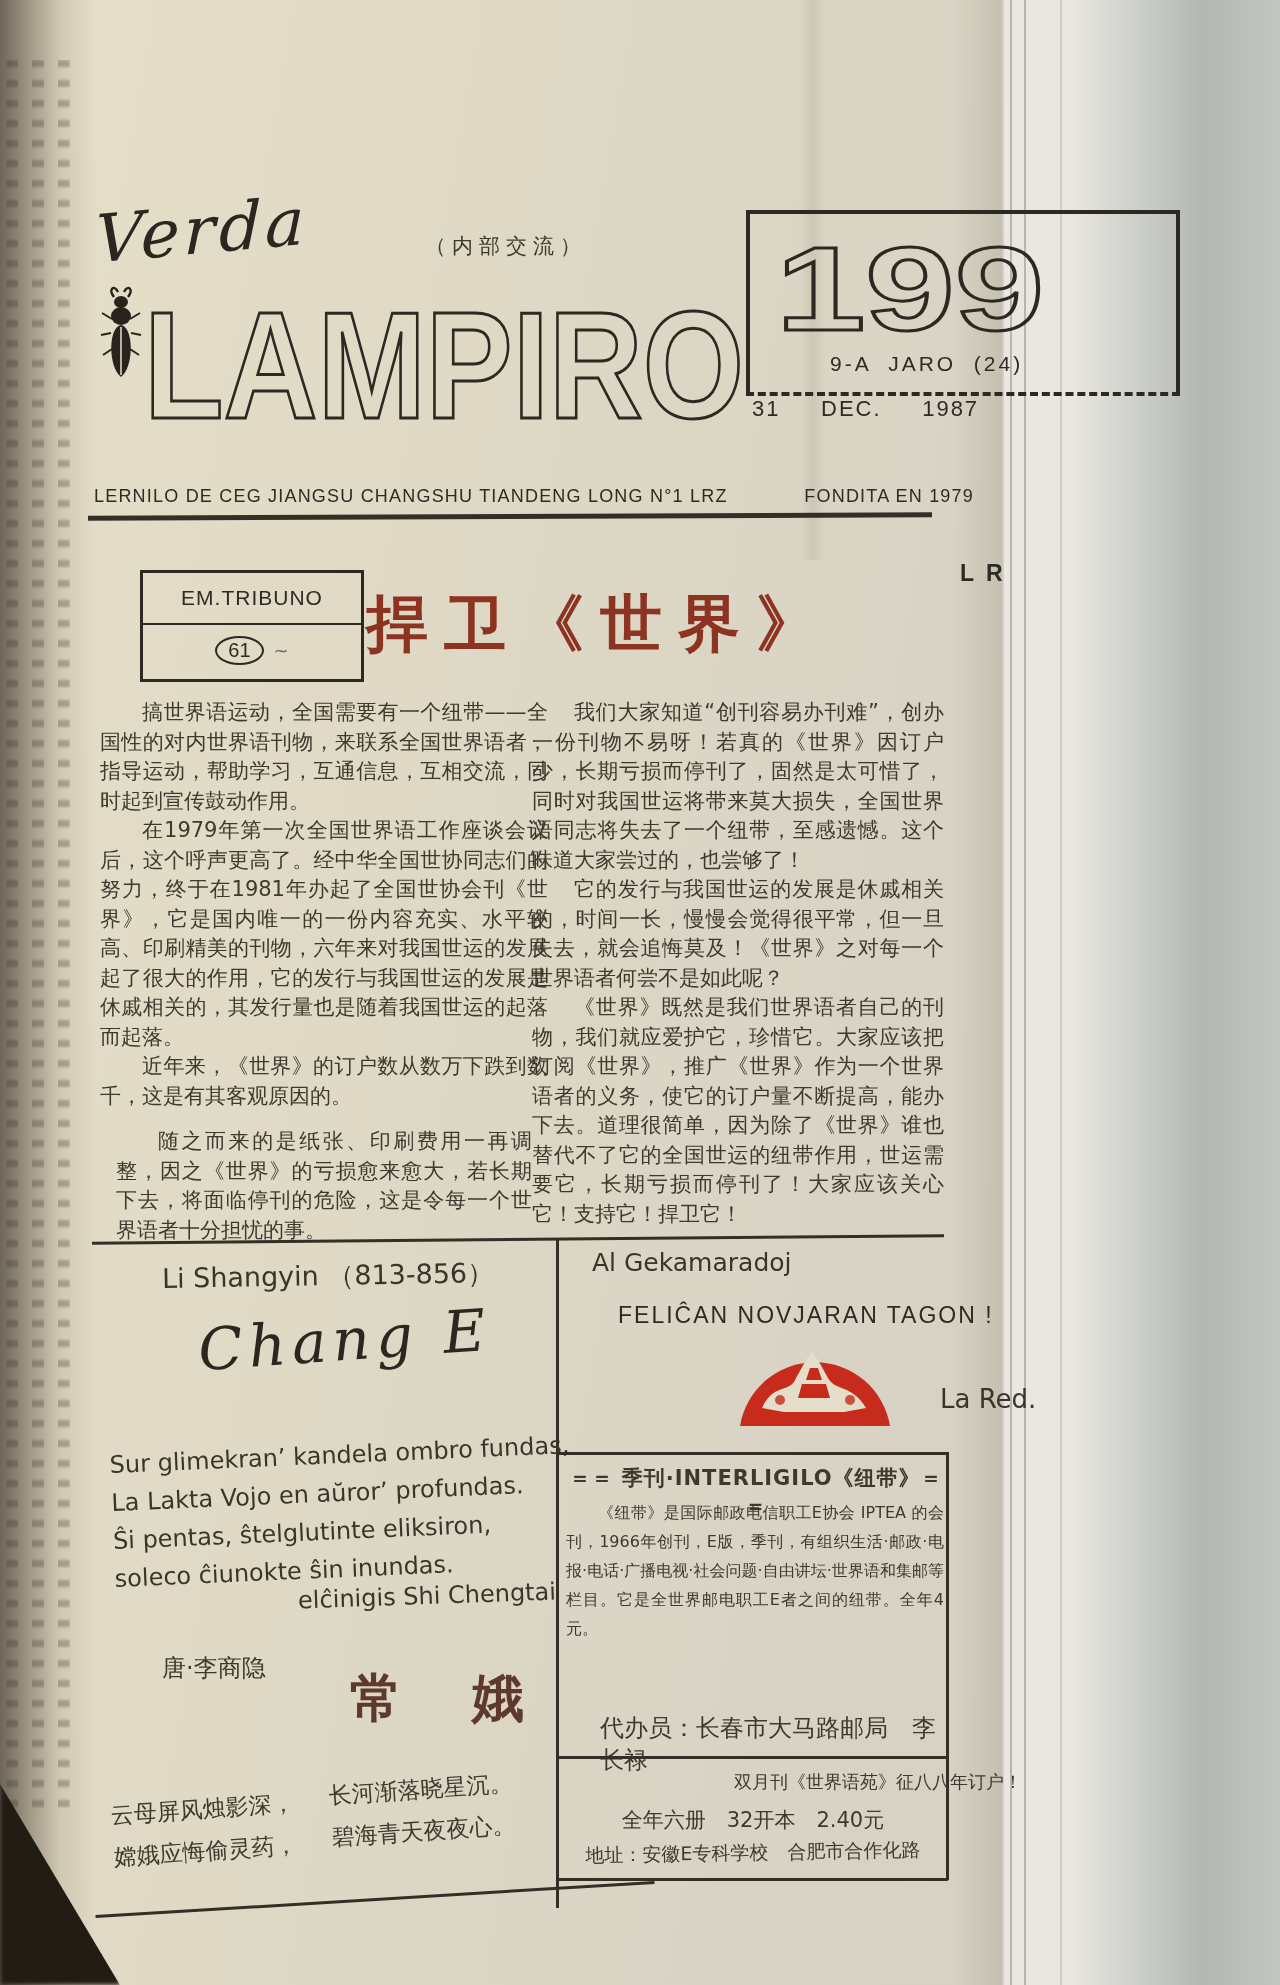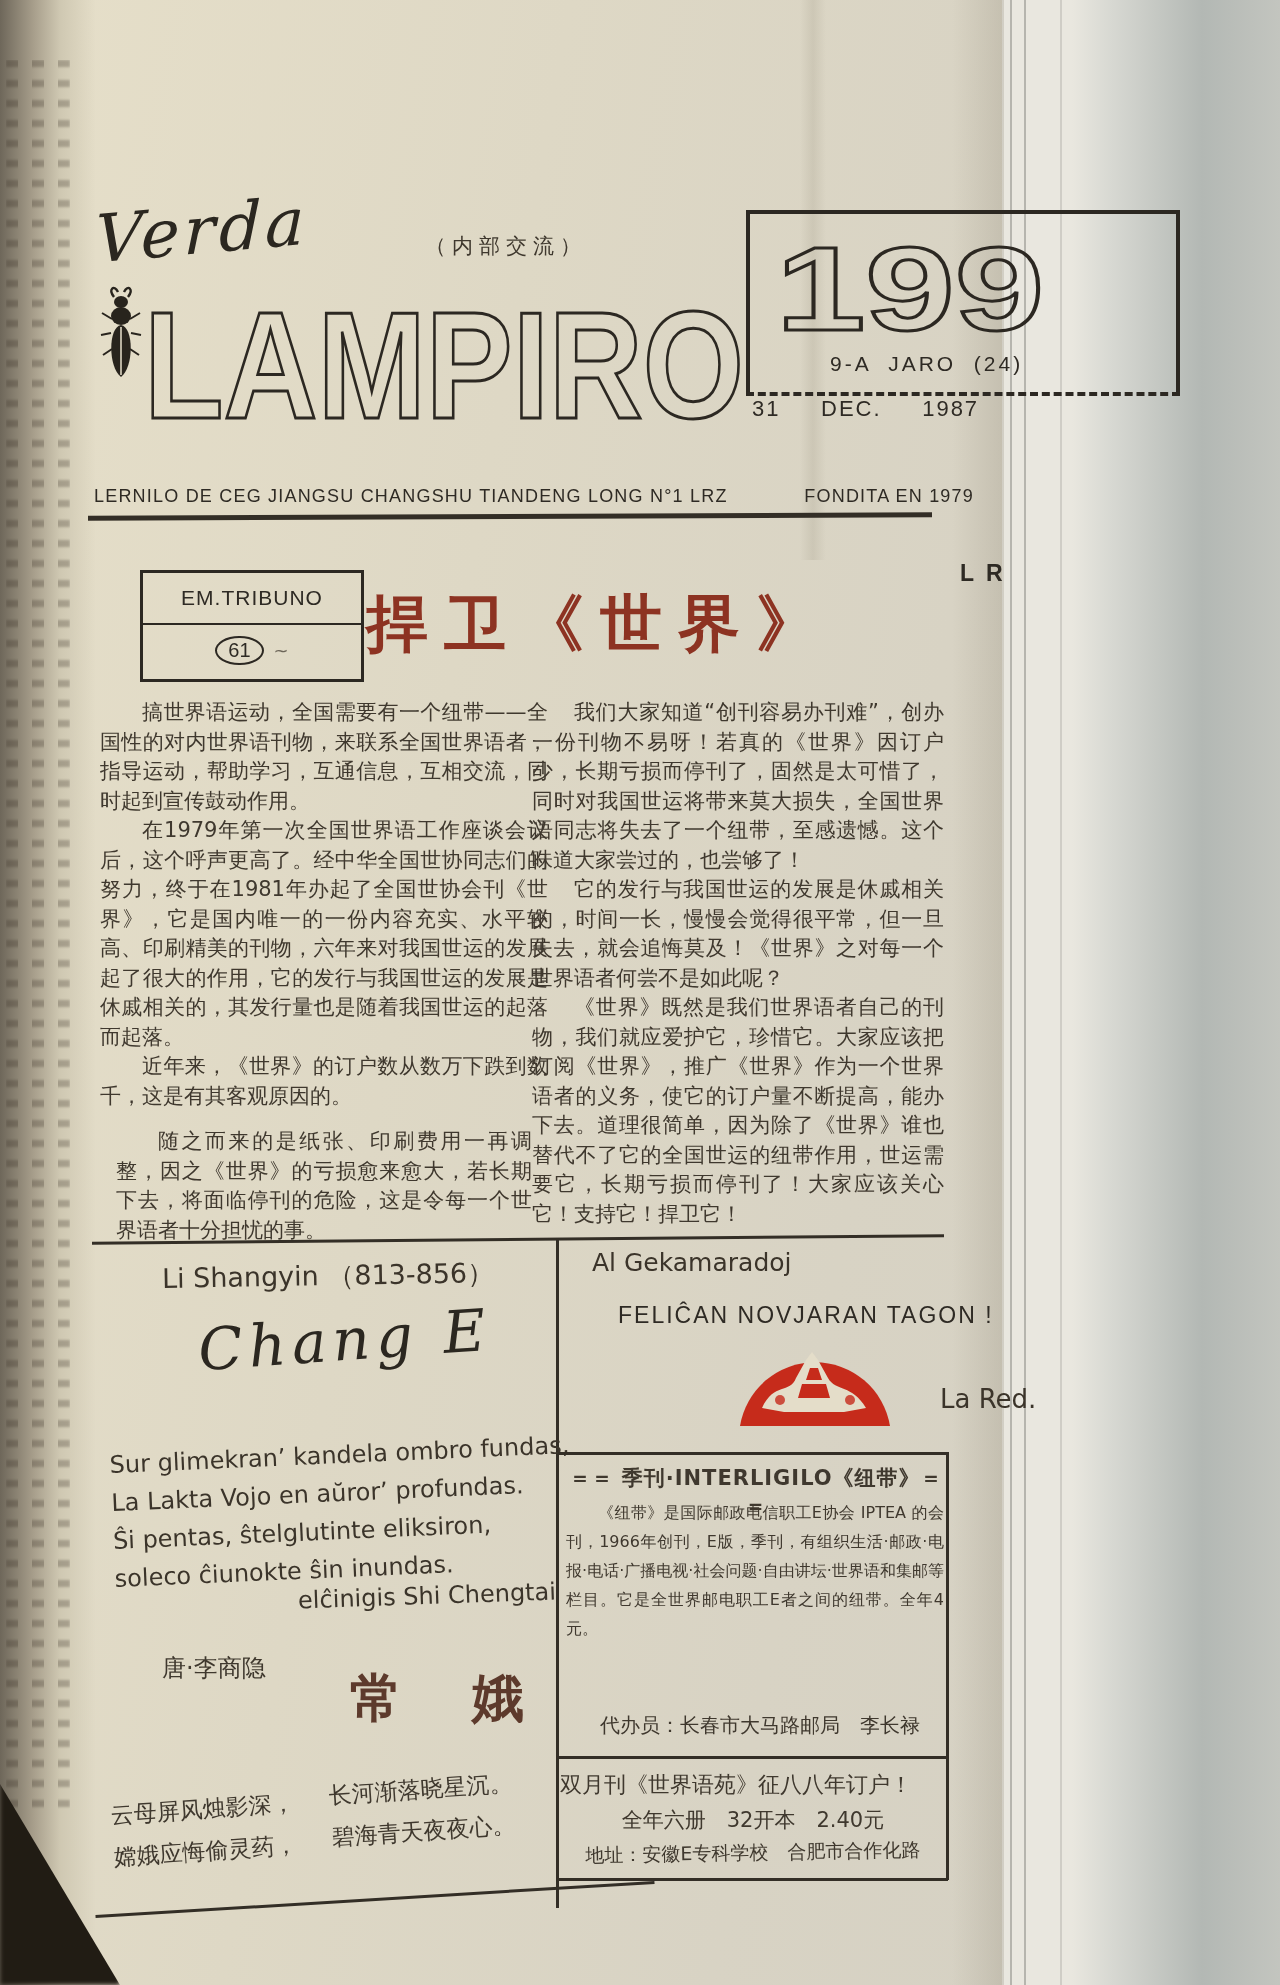--- a/index.html
+++ b/index.html
@@ -163,23 +163,23 @@
 
   <div class="abs hand" style="left:894px;top:1384px;font-size:26px;margin-left:46px;">La Red.</div>
 
   <div class="abs rule" style="left:558px;top:1452px;width:390px;height:2.5px;"></div>
   <div class="abs rule" style="left:946px;top:1452px;width:2.5px;height:428px;"></div>
 
   <div class="abs cjk" style="left:566px;top:1464px;width:380px;font-size:21px;font-weight:bold;text-align:center;letter-spacing:1px;">＝＝ 季刊·INTERLIGILO《纽带》＝＝</div>
 
   <div class="abs cjk jp" style="left:566px;top:1498px;width:378px;font-size:16px;line-height:29px;text-align:justify;text-indent:2em;">《纽带》是国际邮政电信职工E协会 IPTEA 的会刊，1966年创刊，E版，季刊，有组织生活·邮政·电报·电话·广播电视·社会问题·自由讲坛·世界语和集邮等栏目。它是全世界邮电职工E者之间的纽带。全年4元。</div>
 
-  <div class="abs cjk" style="left:600px;top:1712px;width:344px;font-size:20px;">代办员：长春市大马路邮局　李长禄</div>
+  <div class="abs cjk" style="left:600px;top:1712px;width:344px;font-size:24px;">代办员：长春市大马路邮局　李长禄</div>
 
   <div class="abs rule" style="left:558px;top:1756px;width:390px;height:2.5px;"></div>
 
-  <div class="abs cjk" style="left:560px;top:1770px;width:462px;text-align:left;font-size:22px;">双月刊《世界语苑》征八八年订户！</div>
+  <div class="abs cjk" style="left:560px;top:1770px;width:462px;text-align:right;font-size:18px;">双月刊《世界语苑》征八八年订户！</div>
   <div class="abs cjk" style="left:560px;top:1806px;width:386px;text-align:center;font-size:21px;">全年六册　32开本　2.40元</div>
   <div class="abs cjk" style="left:560px;top:1840px;width:386px;text-align:center;font-size:19px;transform:rotate(-1deg);">地址：安徽E专科学校　合肥市合作化路</div>
 
   <div class="abs rule" style="left:558px;top:1878px;width:390px;height:2.5px;"></div>
 
 </div>
 
 </body></html>

